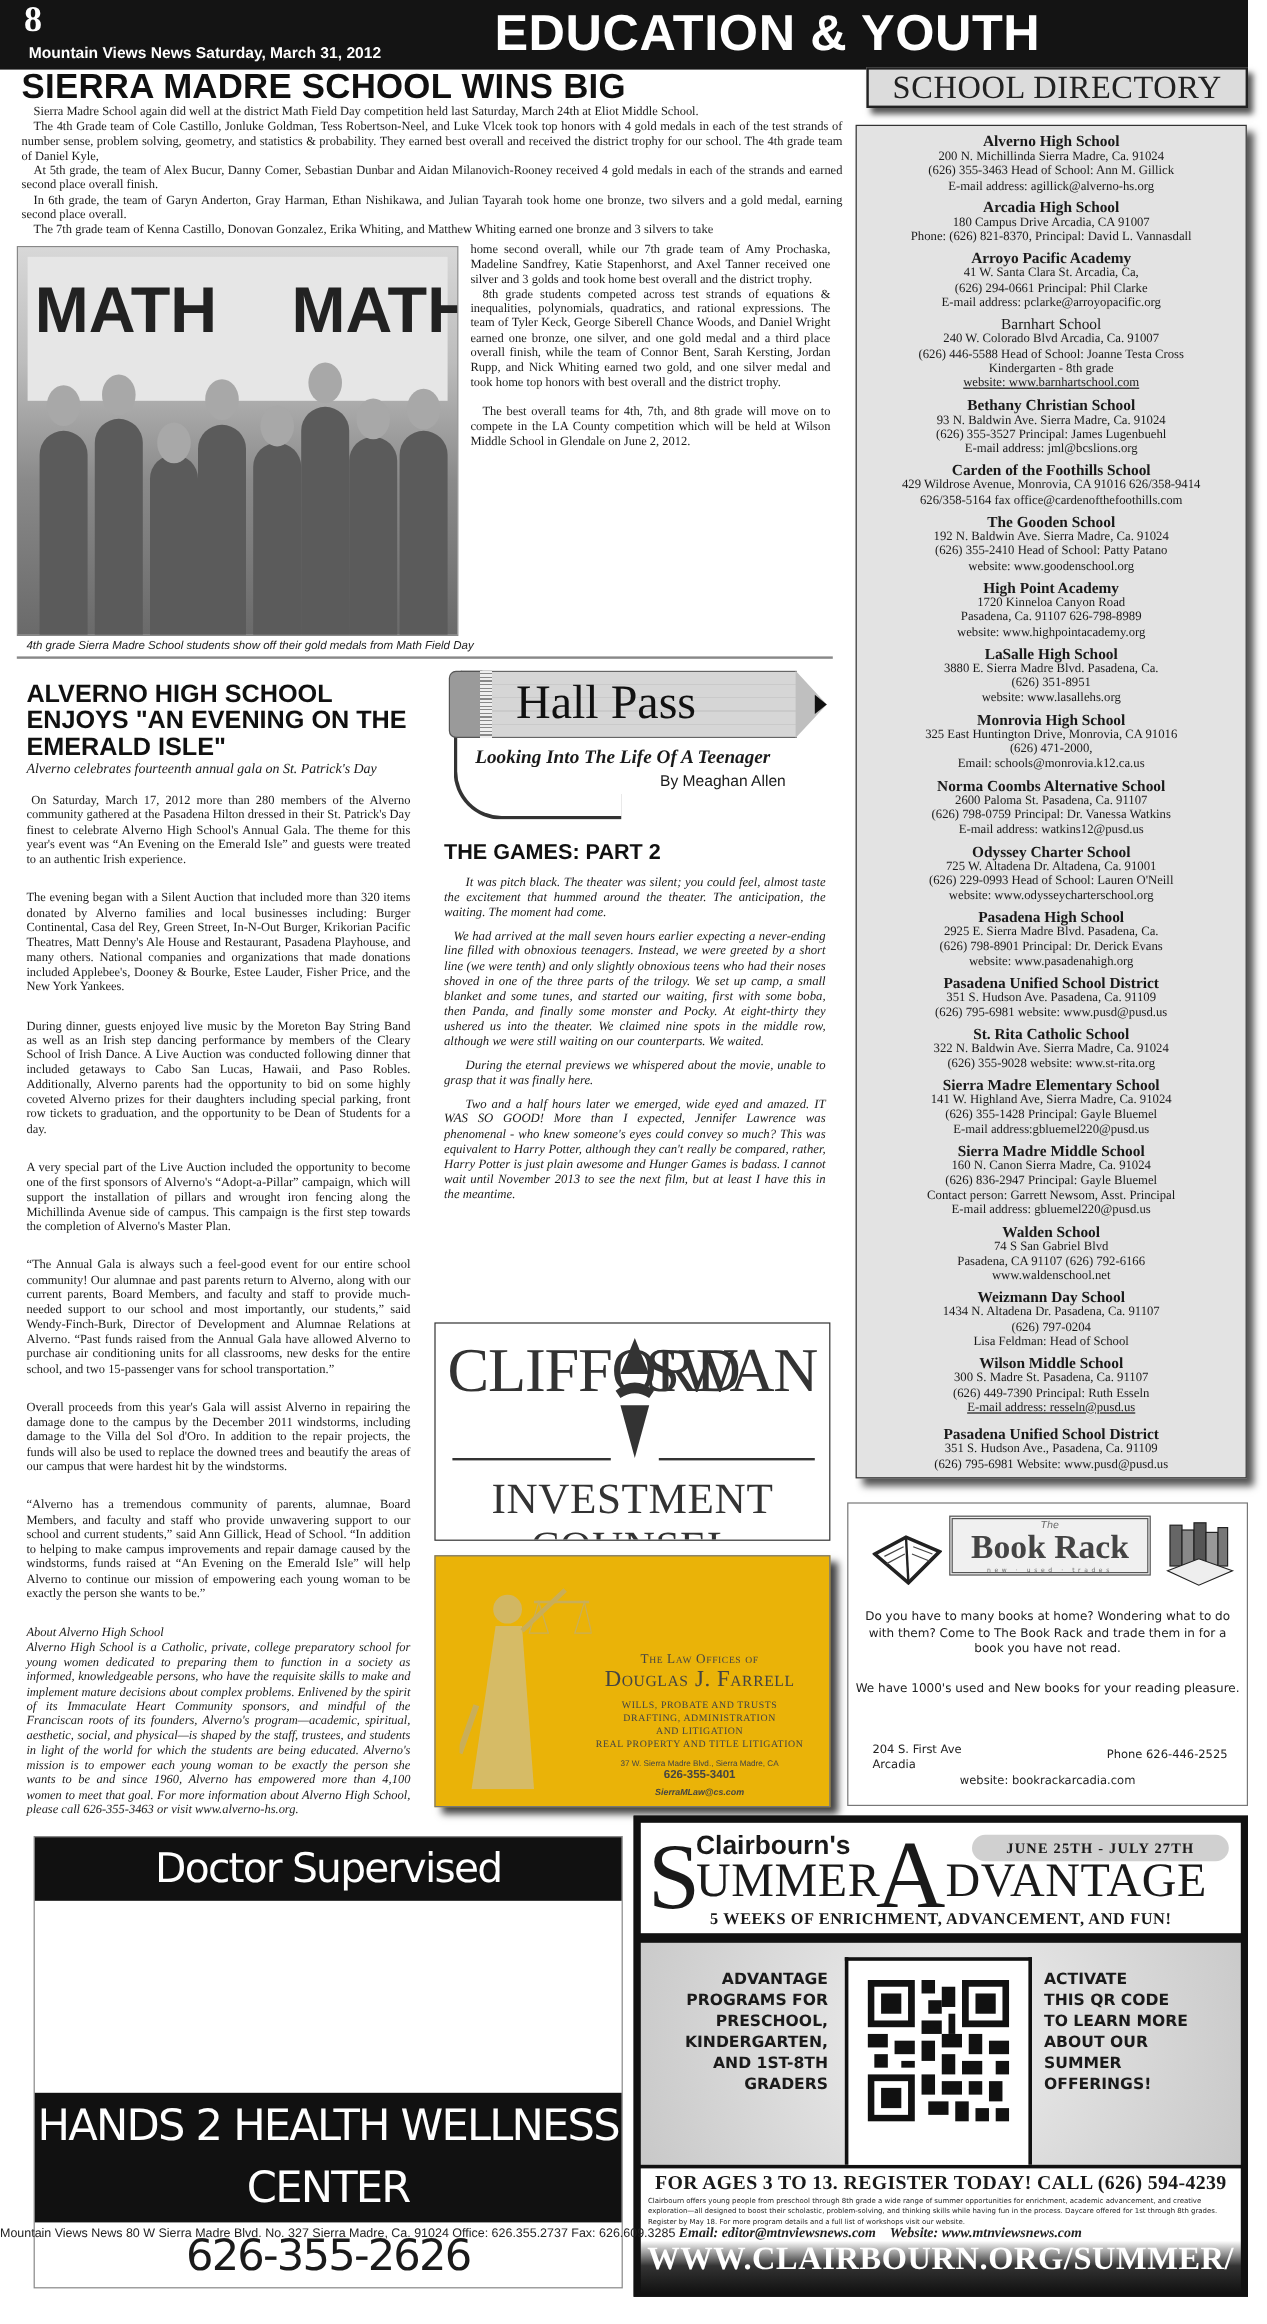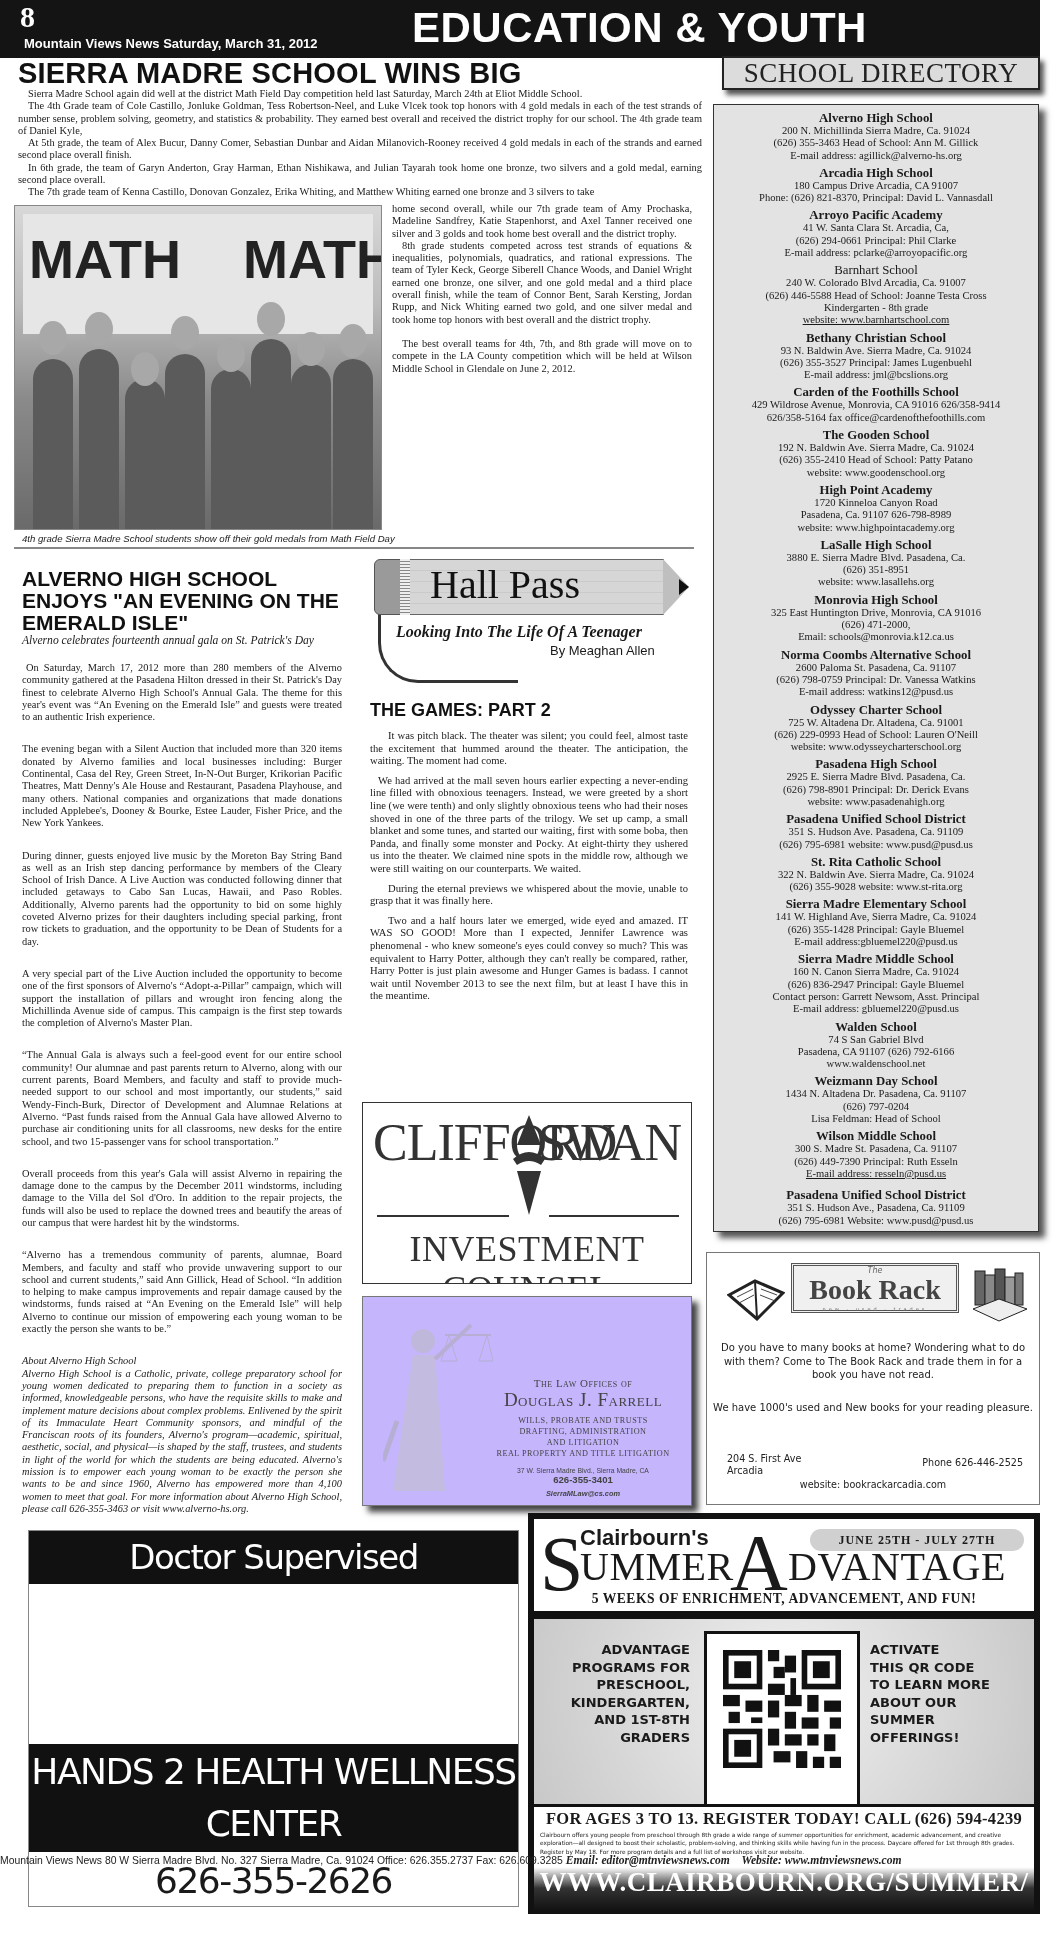--- a/index.html
+++ b/index.html
@@ -44,31 +44,31 @@
   .pencil-tip { position: absolute; left: 293px; top: 6px; width: 0; height: 0; border-top: 28px solid transparent; border-bottom: 28px solid transparent; border-left: 26px solid #bfbfbf; }
   .pencil-lead { position: absolute; left: 309px; top: 26px; width: 0; height: 0; border-top: 8px solid transparent; border-bottom: 8px solid transparent; border-left: 10px solid #111; }
   .eraser { position: absolute; left: 4px; top: 6px; width: 28px; height: 56px; background: #9a9a9a; border: 1.5px solid #555; border-radius: 6px 0 0 6px; }
   .ferrule { position: absolute; left: 30px; top: 6px; width: 10px; height: 56px; background: repeating-linear-gradient(180deg,#eee 0 2px,#888 2px 3px); }
   .hp-title { position: absolute; left: 60px; top: 8px; font-family: "Liberation Serif", serif; font-size: 40px; line-height: 48px; color: #111; }
   .hp-sub { position: absolute; left: 26px; top: 70px; font-family: "Liberation Serif", serif; font-style: italic; font-weight: bold; font-size: 16px; text-align: center; }
   .hp-by { position: absolute; left: 180px; top: 90px; font-family: "Liberation Sans", sans-serif; font-size: 13px; }
   .string { position: absolute; left: 8px; top: 30px; width: 140px; height: 100px; border: 3px solid #333; border-right: none; border-top: none; border-radius: 0 0 0 40px; }
   .h-games { left: 370px; top: 700px; font-family: "Liberation Sans", sans-serif; font-weight: bold; font-size: 18px; color: #111; }
   .games-body { left: 370px; top: 730px; width: 318px; font-size: 10.6px; line-height: 12.6px; }
-  .games-body p { text-indent: 18px; }
+  .games-body p { text-indent: 18px; font-style: italic; }
   .games-body p + p { margin-top: 7px; }
   
   .ad-clifford { left: 362px; top: 1102px; width: 330px; height: 182px; border: 1.5px solid #333; background: #fff; text-align: center; overflow: hidden; }
   .cs-top { position: absolute; top: 10px; left: 0; width: 100%; font-family: "Liberation Serif", serif; font-size: 52px; line-height: 60px; color: #333; letter-spacing: -1px; }
   .cs-top .l { position: absolute; left: 10px; }
   .cs-top .r { position: absolute; right: 10px; }
   .cs-logo { position: absolute; left: 148px; top: 12px; width: 36px; height: 100px; }
   .cs-rule { position: absolute; top: 112px; height: 2px; background: #333; }
   .cs-bottom { position: absolute; top: 126px; left: 0; width: 100%; font-family: "Liberation Serif", serif; font-size: 36px; line-height: 40px; color: #333; letter-spacing: 0.5px; }
-  .ad-law { left: 362px; top: 1296px; width: 330px; height: 210px; background: #c4b5fd; border: 1px solid #777; box-shadow: 6px 6px 6px #444; }
+  .ad-law { left: 362px; top: 1296px; width: 330px; height: 210px; background: #eab308; border: 1px solid #777; box-shadow: 6px 6px 6px #444; }
   .law-statue { position: absolute; left: 20px; top: 14px; width: 110px; height: 180px; opacity: 0.5; }
   .law-text { position: absolute; left: 112px; top: 80px; width: 216px; text-align: center; color: #444; }
   .law-the { font-variant: small-caps; font-size: 11px; letter-spacing: 0.5px; }
   .law-name { font-variant: small-caps; font-size: 19px; line-height: 22px; letter-spacing: 0.5px; }
   .law-serv { font-size: 8.2px; line-height: 11px; letter-spacing: 0.5px; margin-top: 4px; }
   .law-addr { font-family: "Liberation Sans", sans-serif; font-size: 6.8px; margin-top: 8px; }
   .law-phone { font-family: "Liberation Sans", sans-serif; font-weight: bold; font-size: 9.6px; }
   .law-email { font-family: "Liberation Sans", sans-serif; font-style: italic; font-weight: bold; font-size: 7.4px; margin-top: 4px; }
   .ad-book { left: 706px; top: 1252px; width: 334px; height: 253px; border: 1.5px solid #777; background: #fff; text-align: center; font-family: "DejaVu Sans", sans-serif; color: #222; }
   .br-logo { position: absolute; left: 84px; top: 10px; width: 168px; height: 50px; border: 3px double #555; background: #f0f0f0; }

